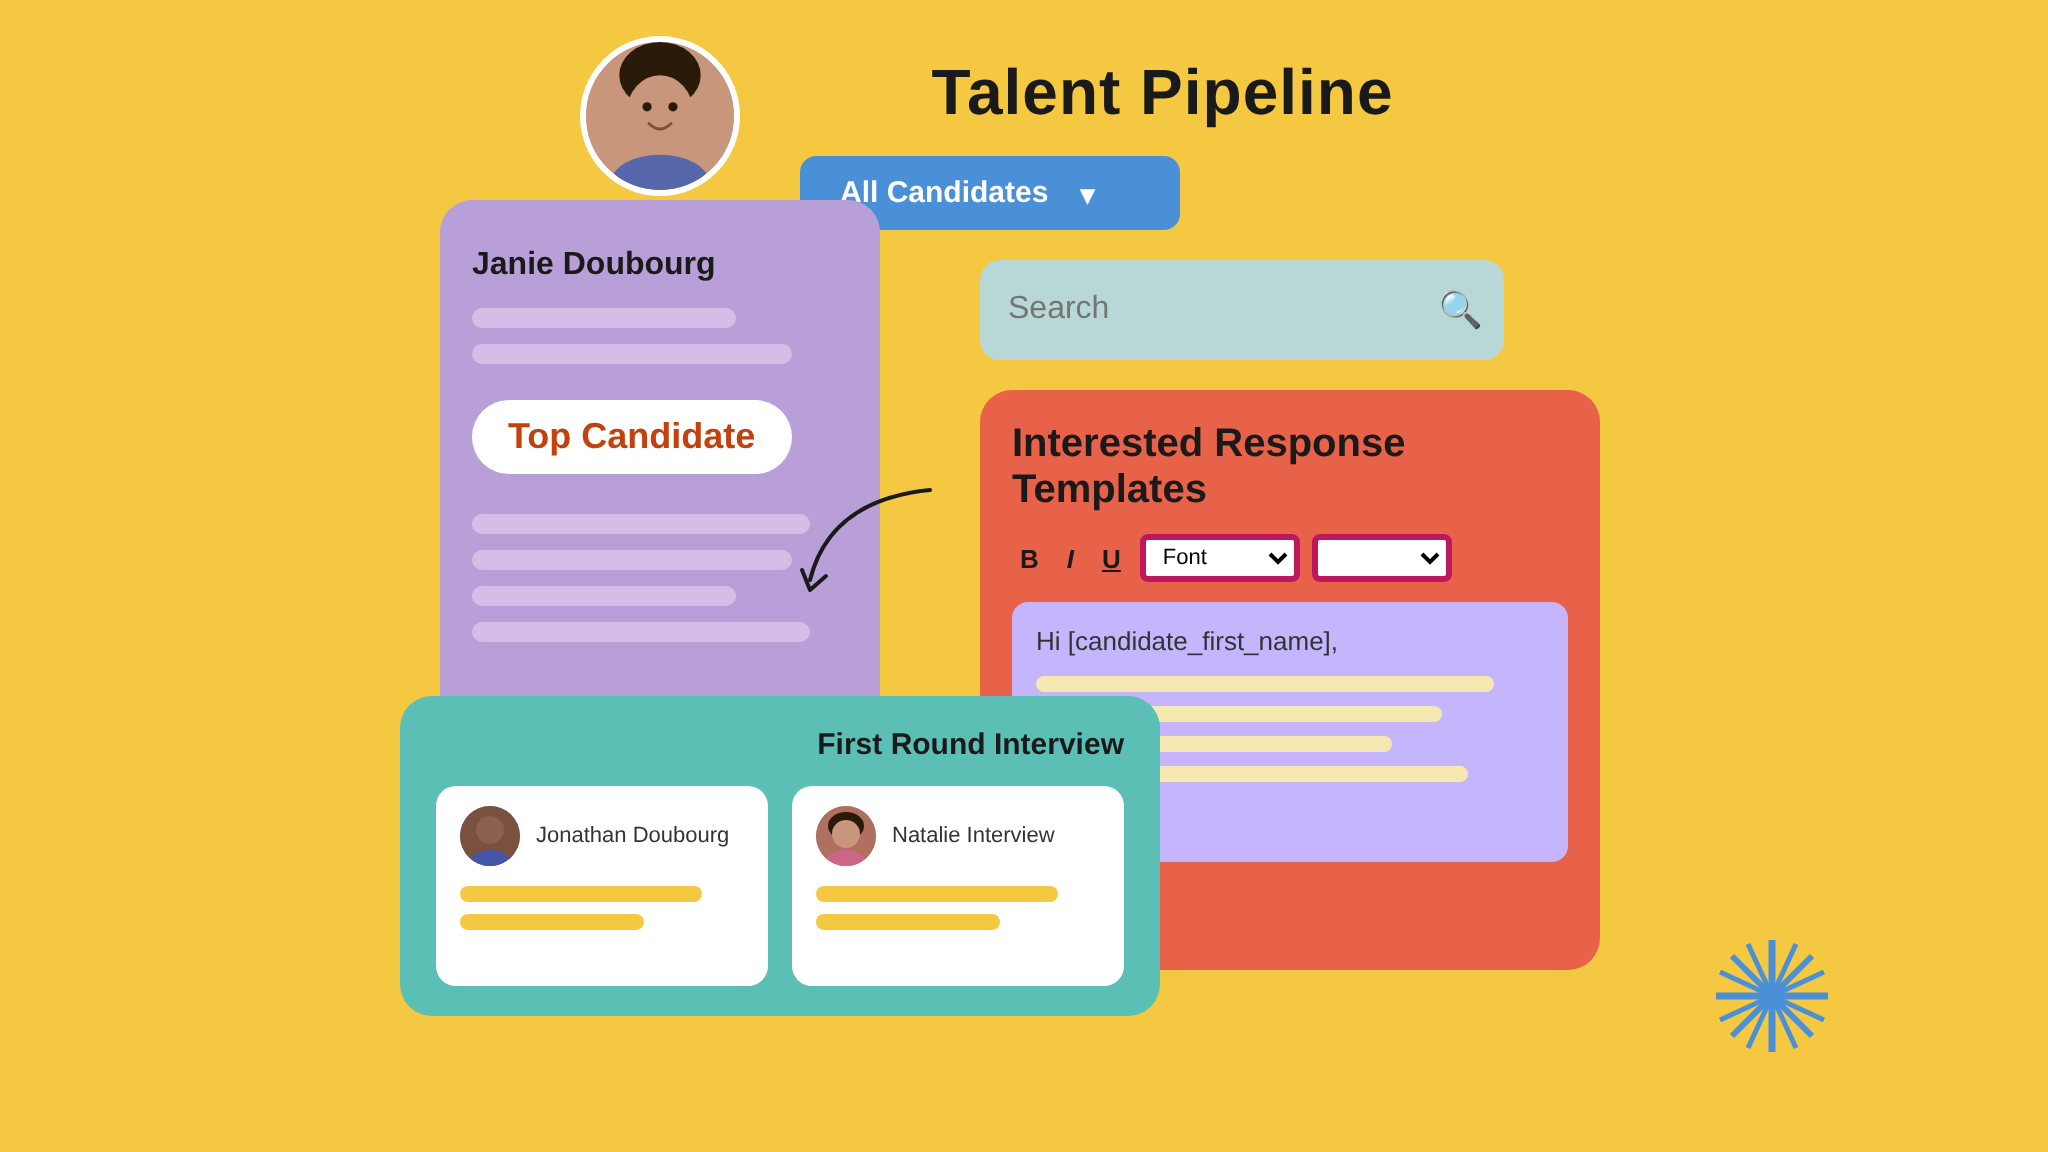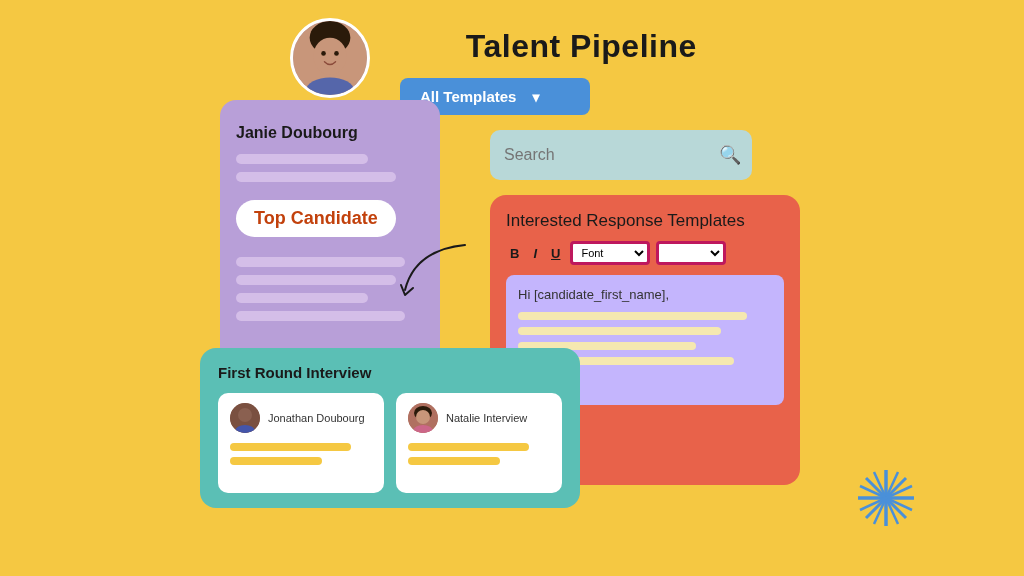--- a/index.html
+++ b/index.html
@@ -142,22 +142,22 @@
       top: 195px;
       left: 490px;
       width: 310px;
       height: 290px;
       background: #E8624A;
       border-radius: 16px;
       padding: 16px;
       z-index: 2;
     }
     .response-title {
-      font-size: 17px;
-      font-weight: normal;
+      font-size: 20px;
+      font-weight: bold;
       color: #1a1a1a;
       margin-bottom: 10px;
     }
     .toolbar-row {
       display: flex;
       align-items: center;
       gap: 6px;
       margin-bottom: 10px;
     }
     .toolbar-btn {
@@ -216,20 +216,21 @@
     .interview-card {
       position: absolute;
       top: 348px;
       left: 200px;
       width: 380px;
       height: 160px;
       background: #5BBFB5;
       border-radius: 16px;
       padding: 16px 18px;
       z-index: 3;
+      text-align: right;
     }
     .interview-title {
       font-size: 15px;
       font-weight: bold;
       color: #1a1a1a;
       margin-bottom: 12px;
     }
     .candidates-row {
       display: flex;
       gap: 12px;
@@ -293,21 +294,21 @@
     <circle cx="33" cy="35" r="2.5" fill="#2a1a0a"></circle>
     <circle cx="47" cy="35" r="2.5" fill="#2a1a0a"></circle>
 
     <path d="M34 44 Q40 50 46 44" stroke="#8a4a3a" stroke-width="1.5" fill="none" stroke-linecap="round"></path>
 
     <ellipse cx="40" cy="75" rx="26" ry="14" fill="#5566aa"></ellipse>
   </svg>
 </div>
 
 <button class="dropdown-btn">
-  <span>All Templates</span>
+  <span>All Candidates</span>
   <span class="chevron-icon">▾</span>
 </button>
 
 <div class="candidate-card">
   <div class="candidate-name">Janie Doubourg</div>
   <div class="line-bar short"></div>
   <div class="line-bar medium"></div>
 
   <button class="top-candidate-btn">Top Candidate</button>
 

